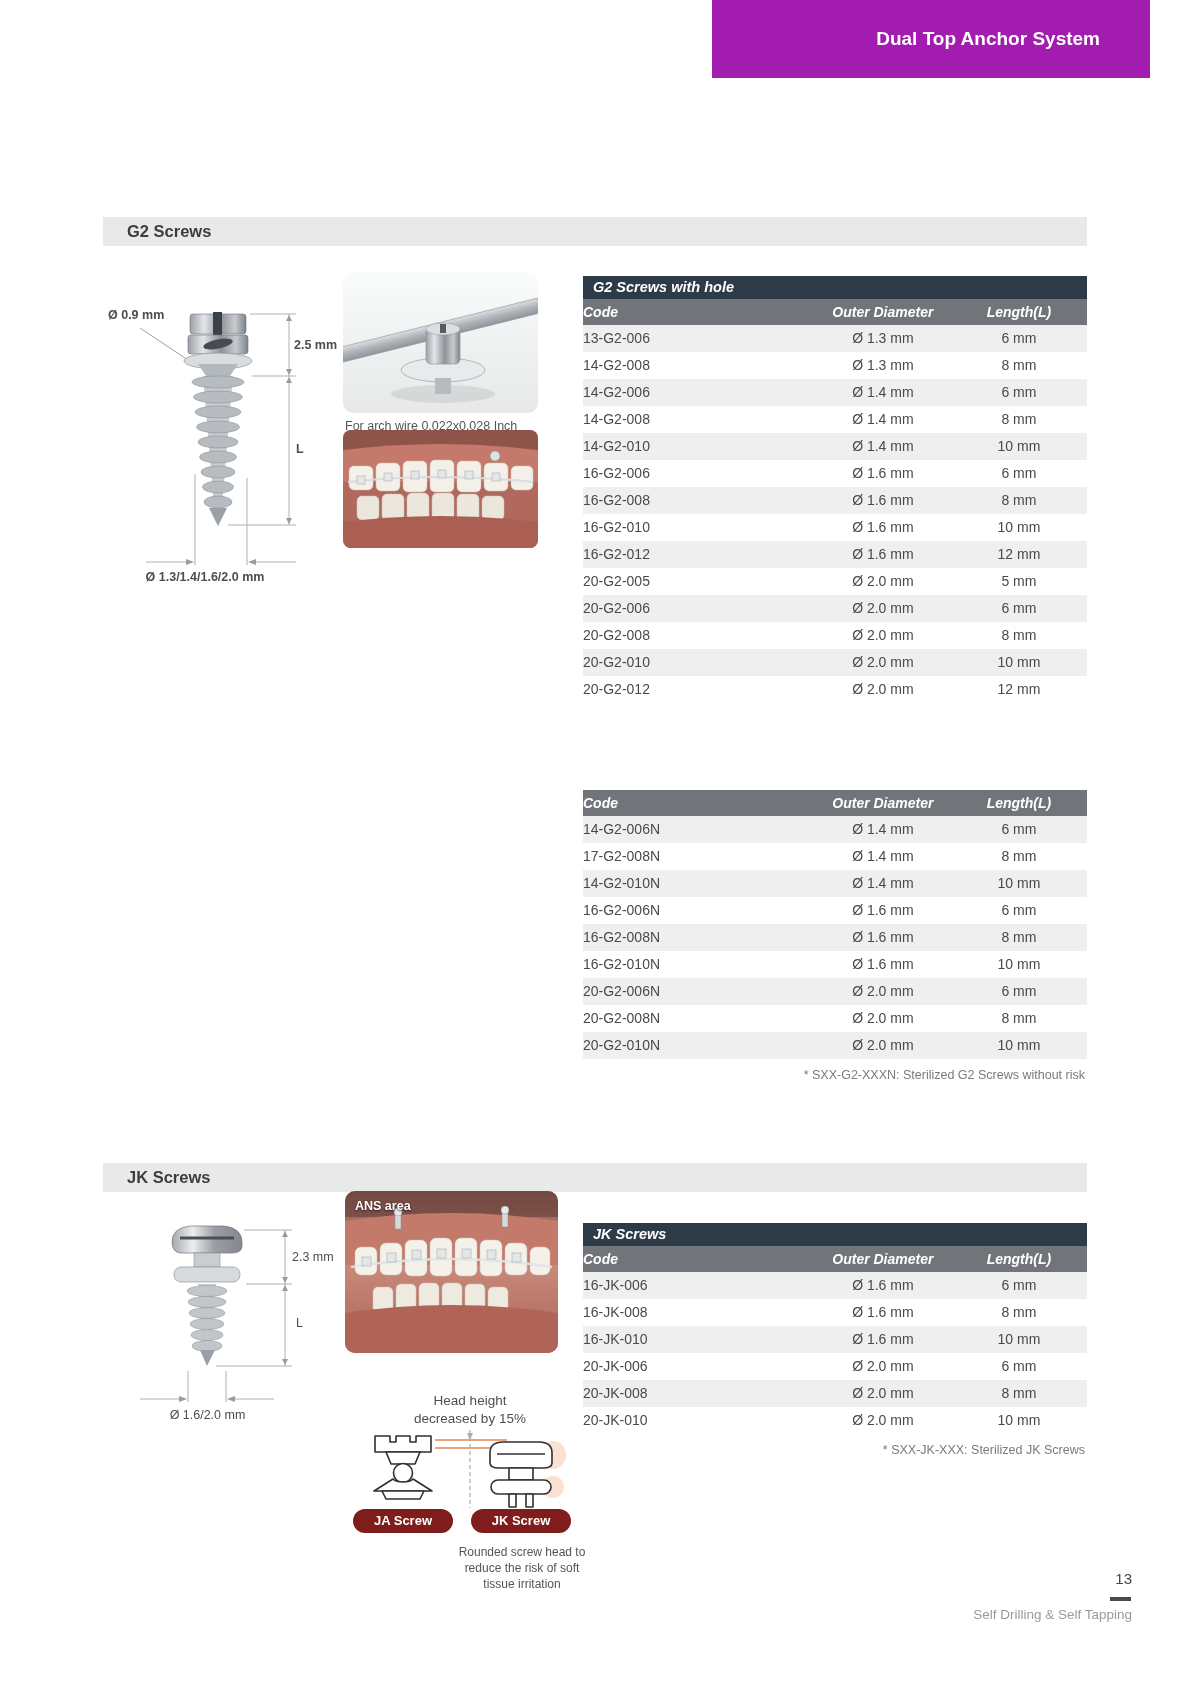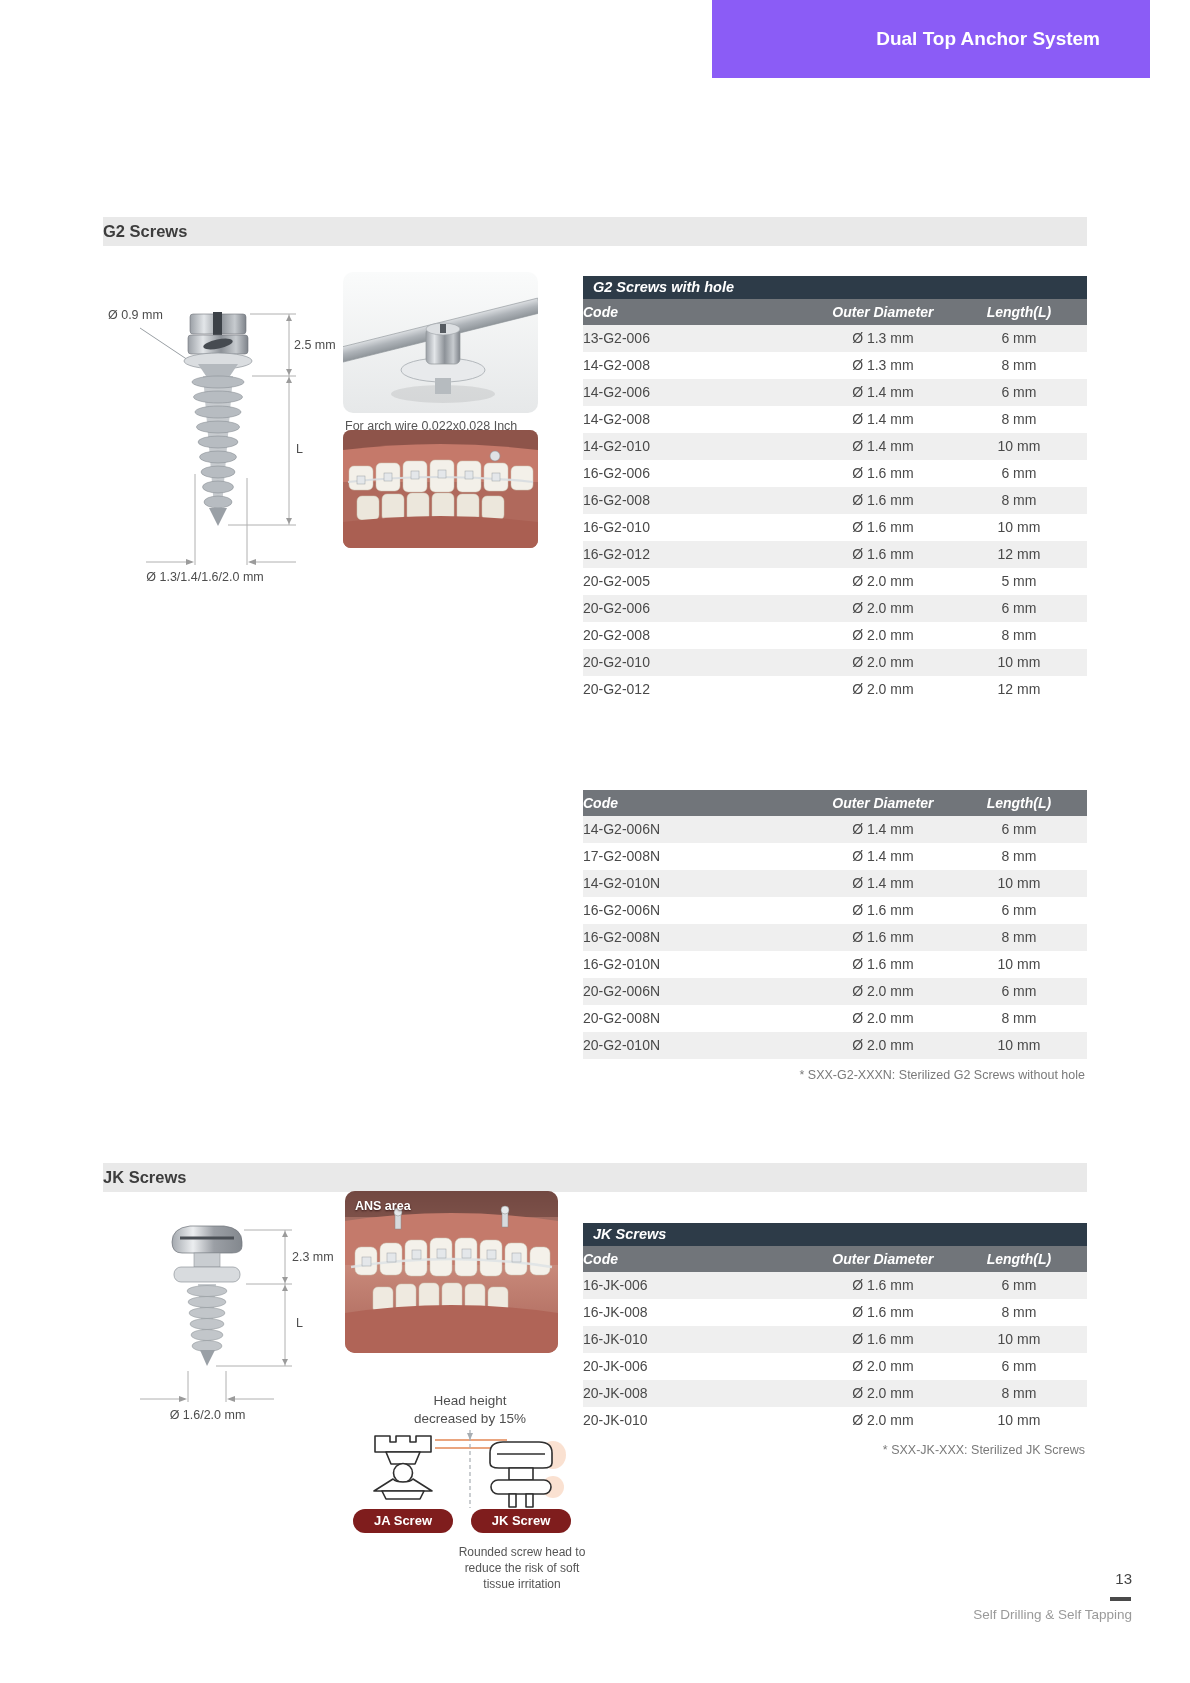--- a/index.html
+++ b/index.html
@@ -1,33 +1,33 @@
 <!DOCTYPE html>
 <html><head>
 <meta charset="utf-8">
 <style>
   * { margin:0; padding:0; box-sizing:border-box; }
   body { background:#fff; font-family:"Liberation Sans", sans-serif; }
   .page { position:relative; width:1190px; height:1683px; background:#fff; overflow:hidden; }
 
   
   .banner { position:absolute; left:712px; top:0; width:438px; height:78px;
-    background:#8b5cf6; color:#fff; font-size:19px; font-weight:bold;
+    background:#a21caf; color:#fff; font-size:19px; font-weight:bold;
     text-align:right; line-height:78px; padding-right:50px; }
 
   
   .section-bar { position:absolute; left:103px; width:984px; height:29px;
     background:#e9e9e9; color:#3d3d3d; font-size:16.5px; font-weight:600;
-    line-height:29px; }
+    line-height:29px; padding-left:24px; }
   .g2-bar { top:217px; }
   .jk-bar { top:1163px; }
 
   
   .drawing { position:absolute; }
-  .g2-drawing { left:100px; top:278px; width:240px; height:332px; }
+  .g2-drawing { left:100px; top:278px; width:240px; height:332px;font-weight:bold; }
   .jk-drawing { left:100px; top:1196px; width:240px; height:240px; }
   .dim-label { position:absolute; font-size:12.5px; color:#4d4d4d; white-space:nowrap; }
 
   
   .photo { position:absolute; border-radius:10px; overflow:hidden; }
   .photo svg { display:block; }
   .photo1 { left:343px; top:272px; width:195px; height:141px; }
   .photo2 { left:343px; top:430px; width:195px; height:118px; border-radius:8px; }
   .photo3 { left:345px; top:1191px; width:213px; height:162px; }
   .photo-caption { position:absolute; left:345px; top:419px; width:210px;
@@ -354,21 +354,21 @@
           <span class="c2">Ø 2.0 mm</span>
           <span class="c3">8 mm</span>
         </div>
 
         <div class="pt-row">
           <span class="c1">20-G2-010N</span>
           <span class="c2">Ø 2.0 mm</span>
           <span class="c3">10 mm</span>
         </div>
       </div>
-    <div class="pt-foot">* SXX-G2-XXXN: Sterilized G2 Screws without hole</div>
+    <div class="pt-foot">* SXX-G2-XXXN: Sterilized G2 Screws without risk</div>
   </div>
 
   <div class="section-bar jk-bar">
     <span>JK Screws</span>
   </div>
 
   <div class="drawing jk-drawing">
     <svg width="240" height="240" viewBox="0 0 240 240">
       <defs>
         <linearGradient id="met2" x1="0" y1="0" x2="1" y2="0">

